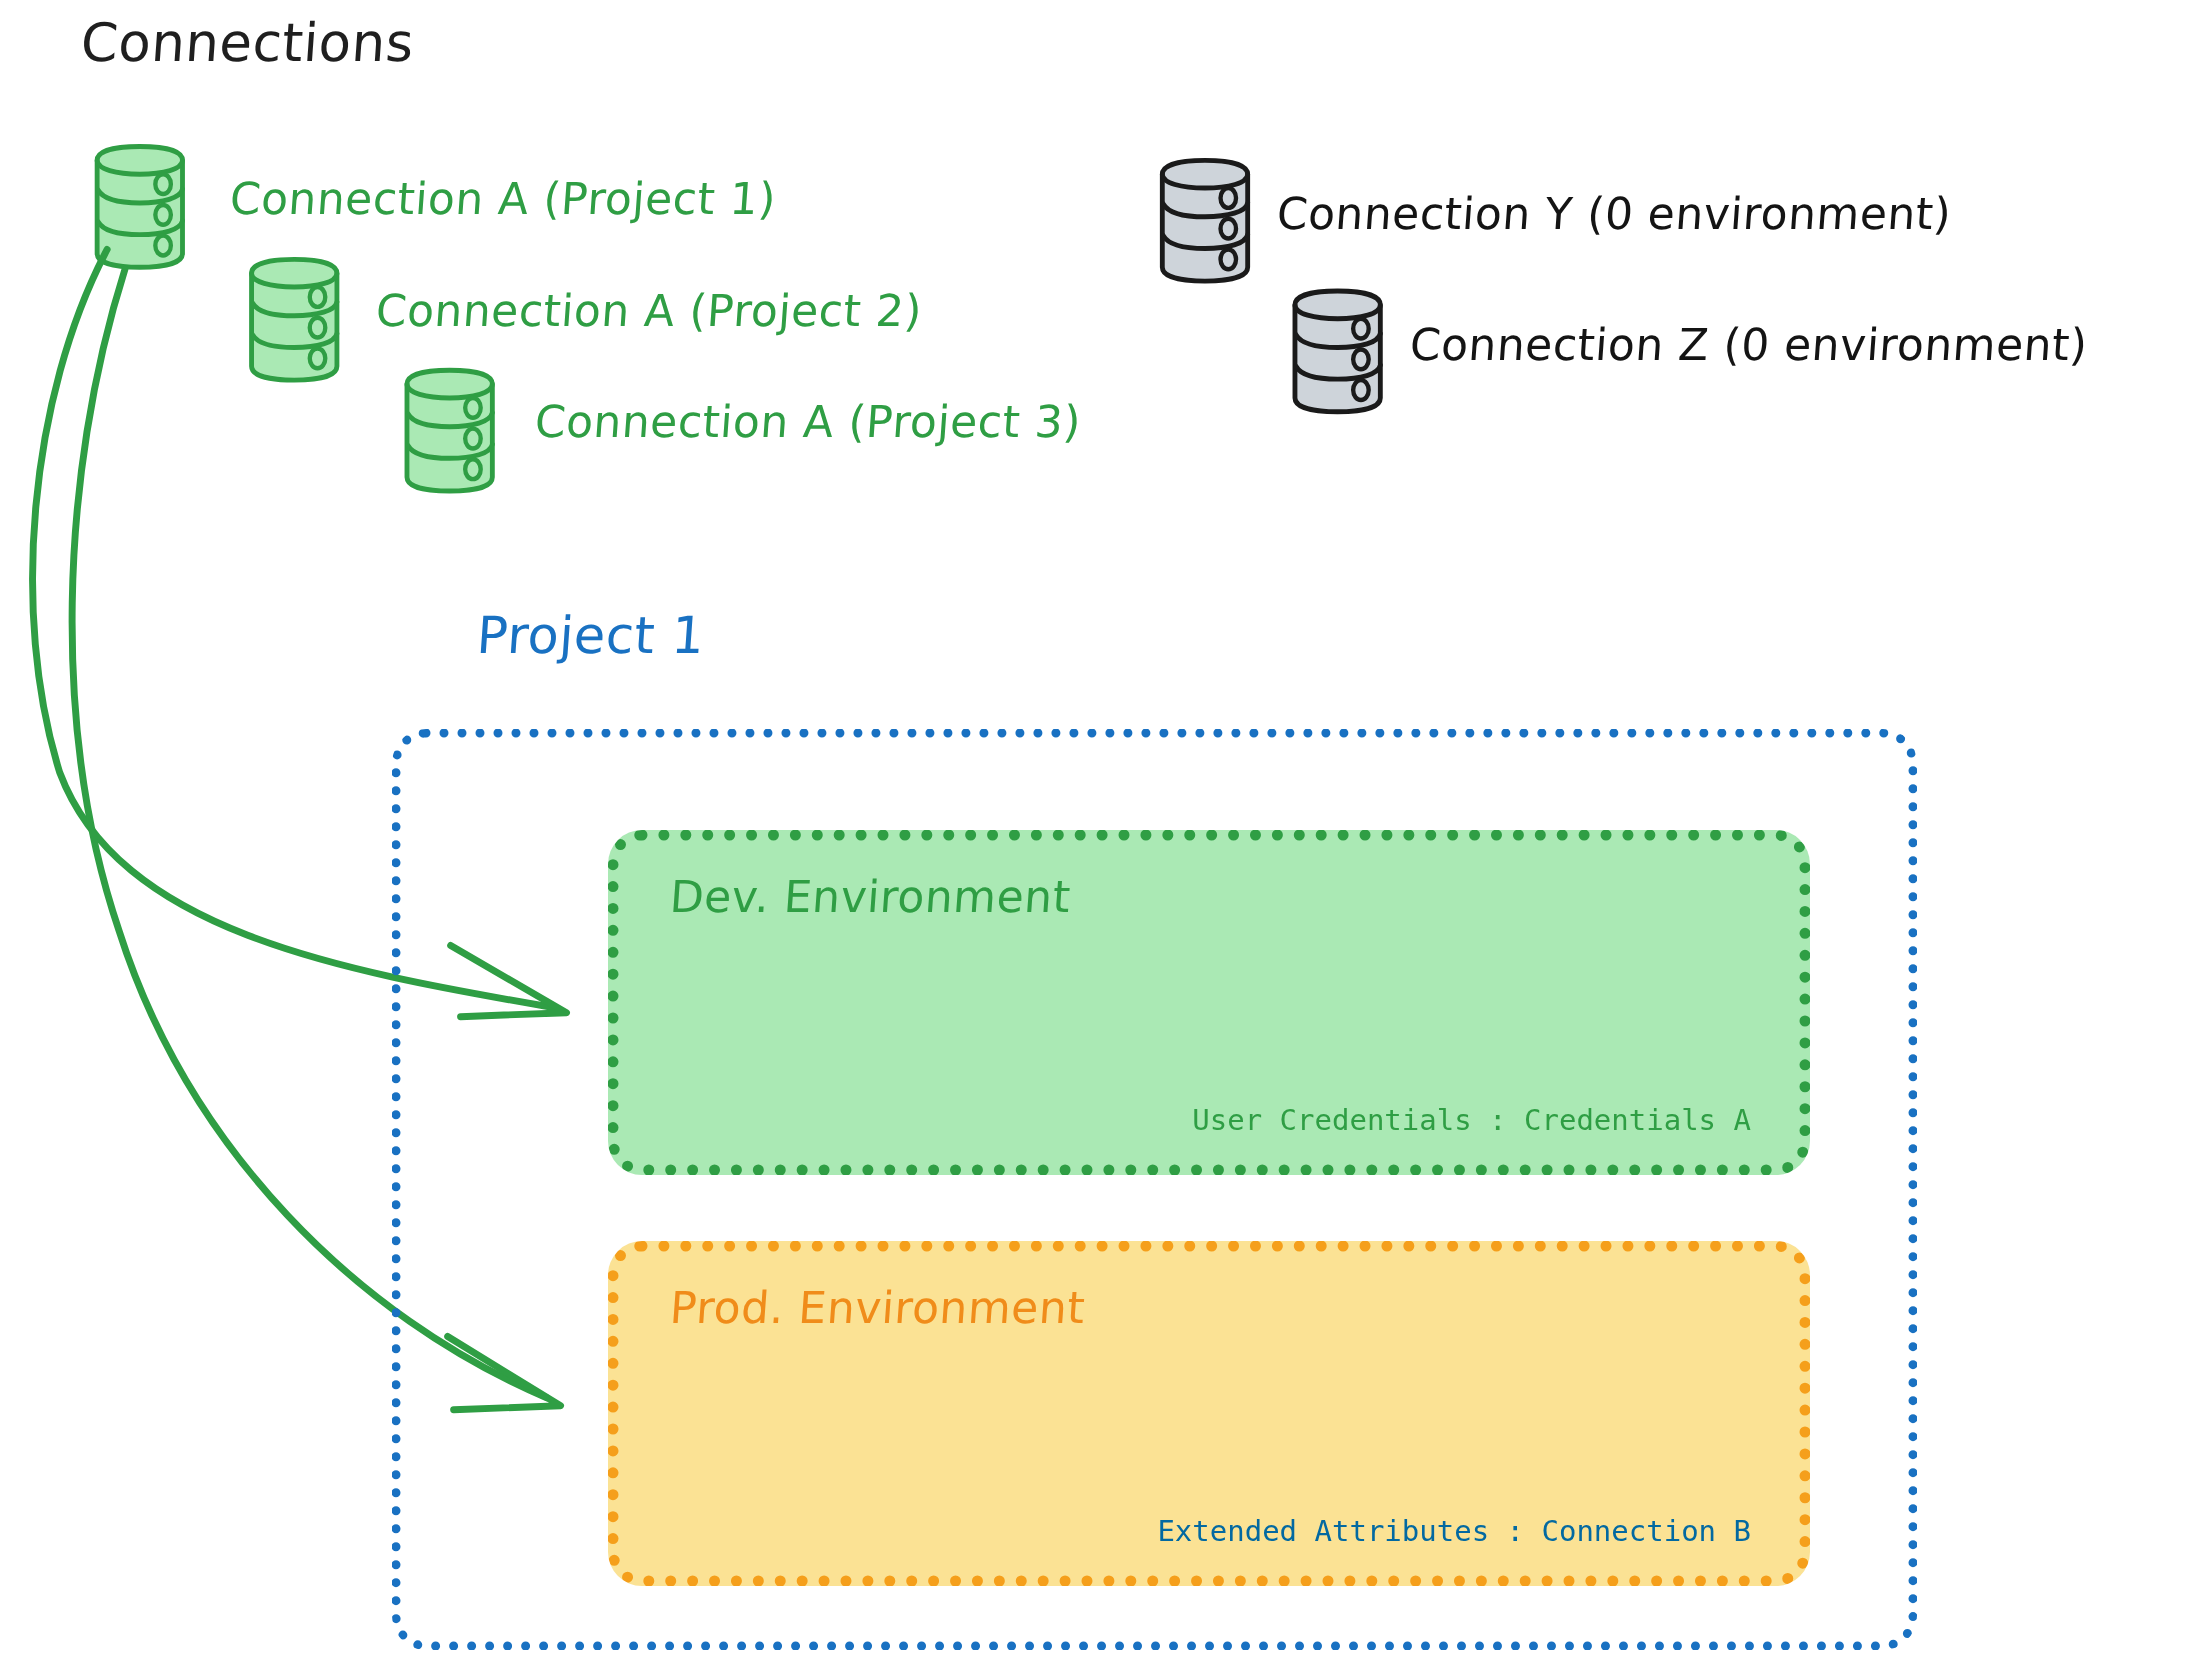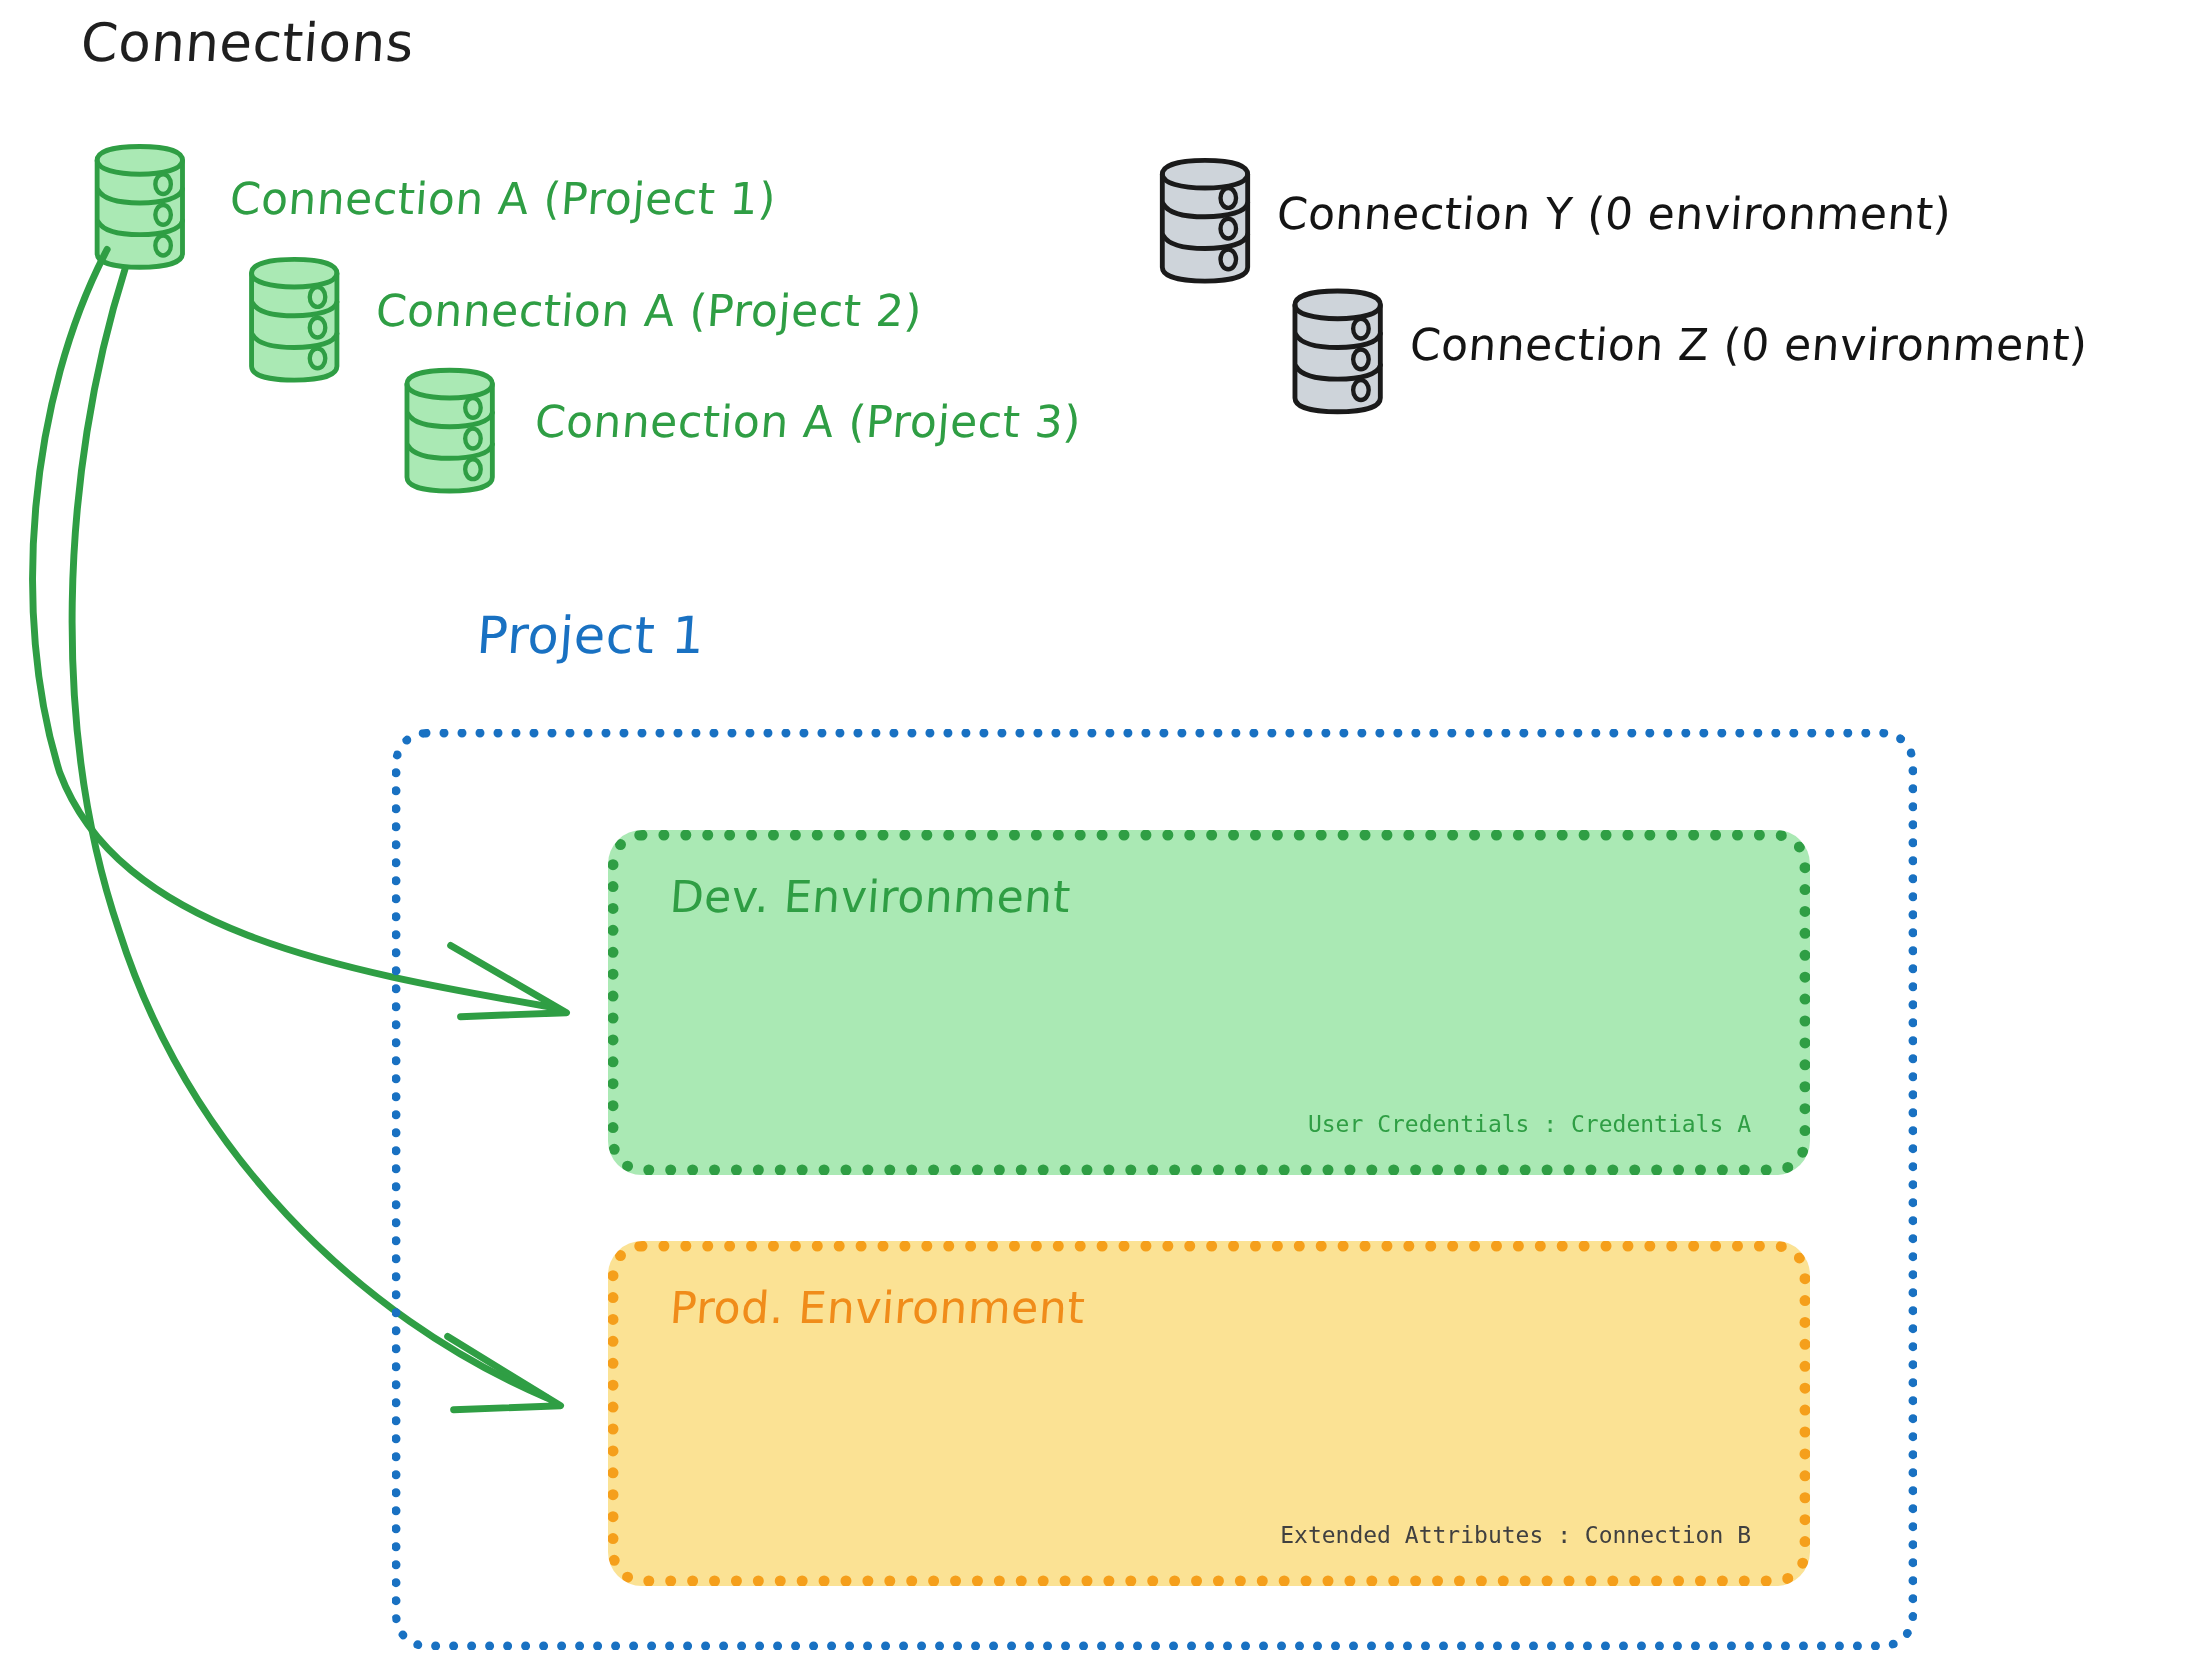--- a/index.html
+++ b/index.html
@@ -57,26 +57,26 @@
     color: #2f9e44;
     font-weight: 500;
   }
   .env-title-orange {
     font-size: 44px;
     color: #f08c1a;
     font-weight: 500;
   }
   .mono {
     font-family: "DejaVu Sans Mono", monospace;
-    font-size: 23px;
+    font-size: 29px;
     letter-spacing: 0px;
     white-space: pre;
   }
   .mono-green { color: #2f9e44; }
-  .mono-red   { color: #404040; }
+  .mono-red   { color: #0369a1; }
 
   
   .box {
     box-sizing: border-box;
     border-style: dotted;
   }
   #project-box {
     left: 392px;  top: 729px;
     width: 1525px; height: 921px;
     border: 9px dotted #1971c2;

